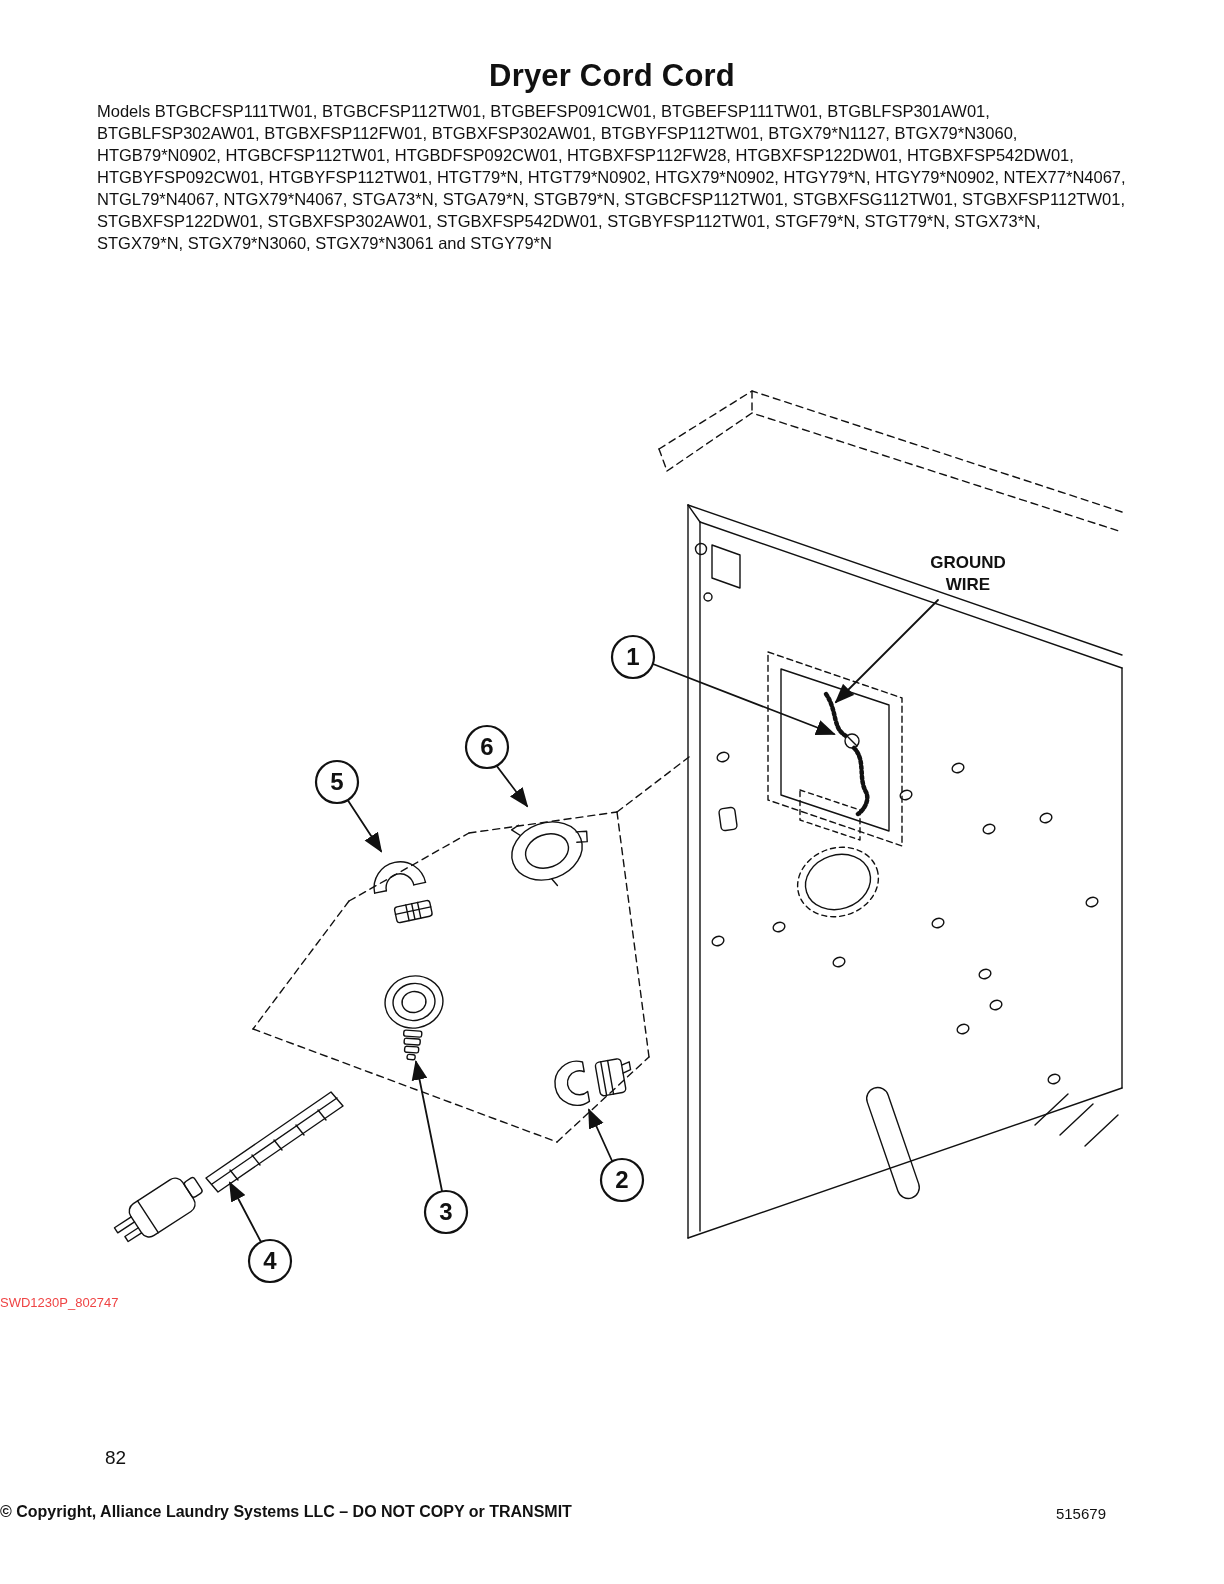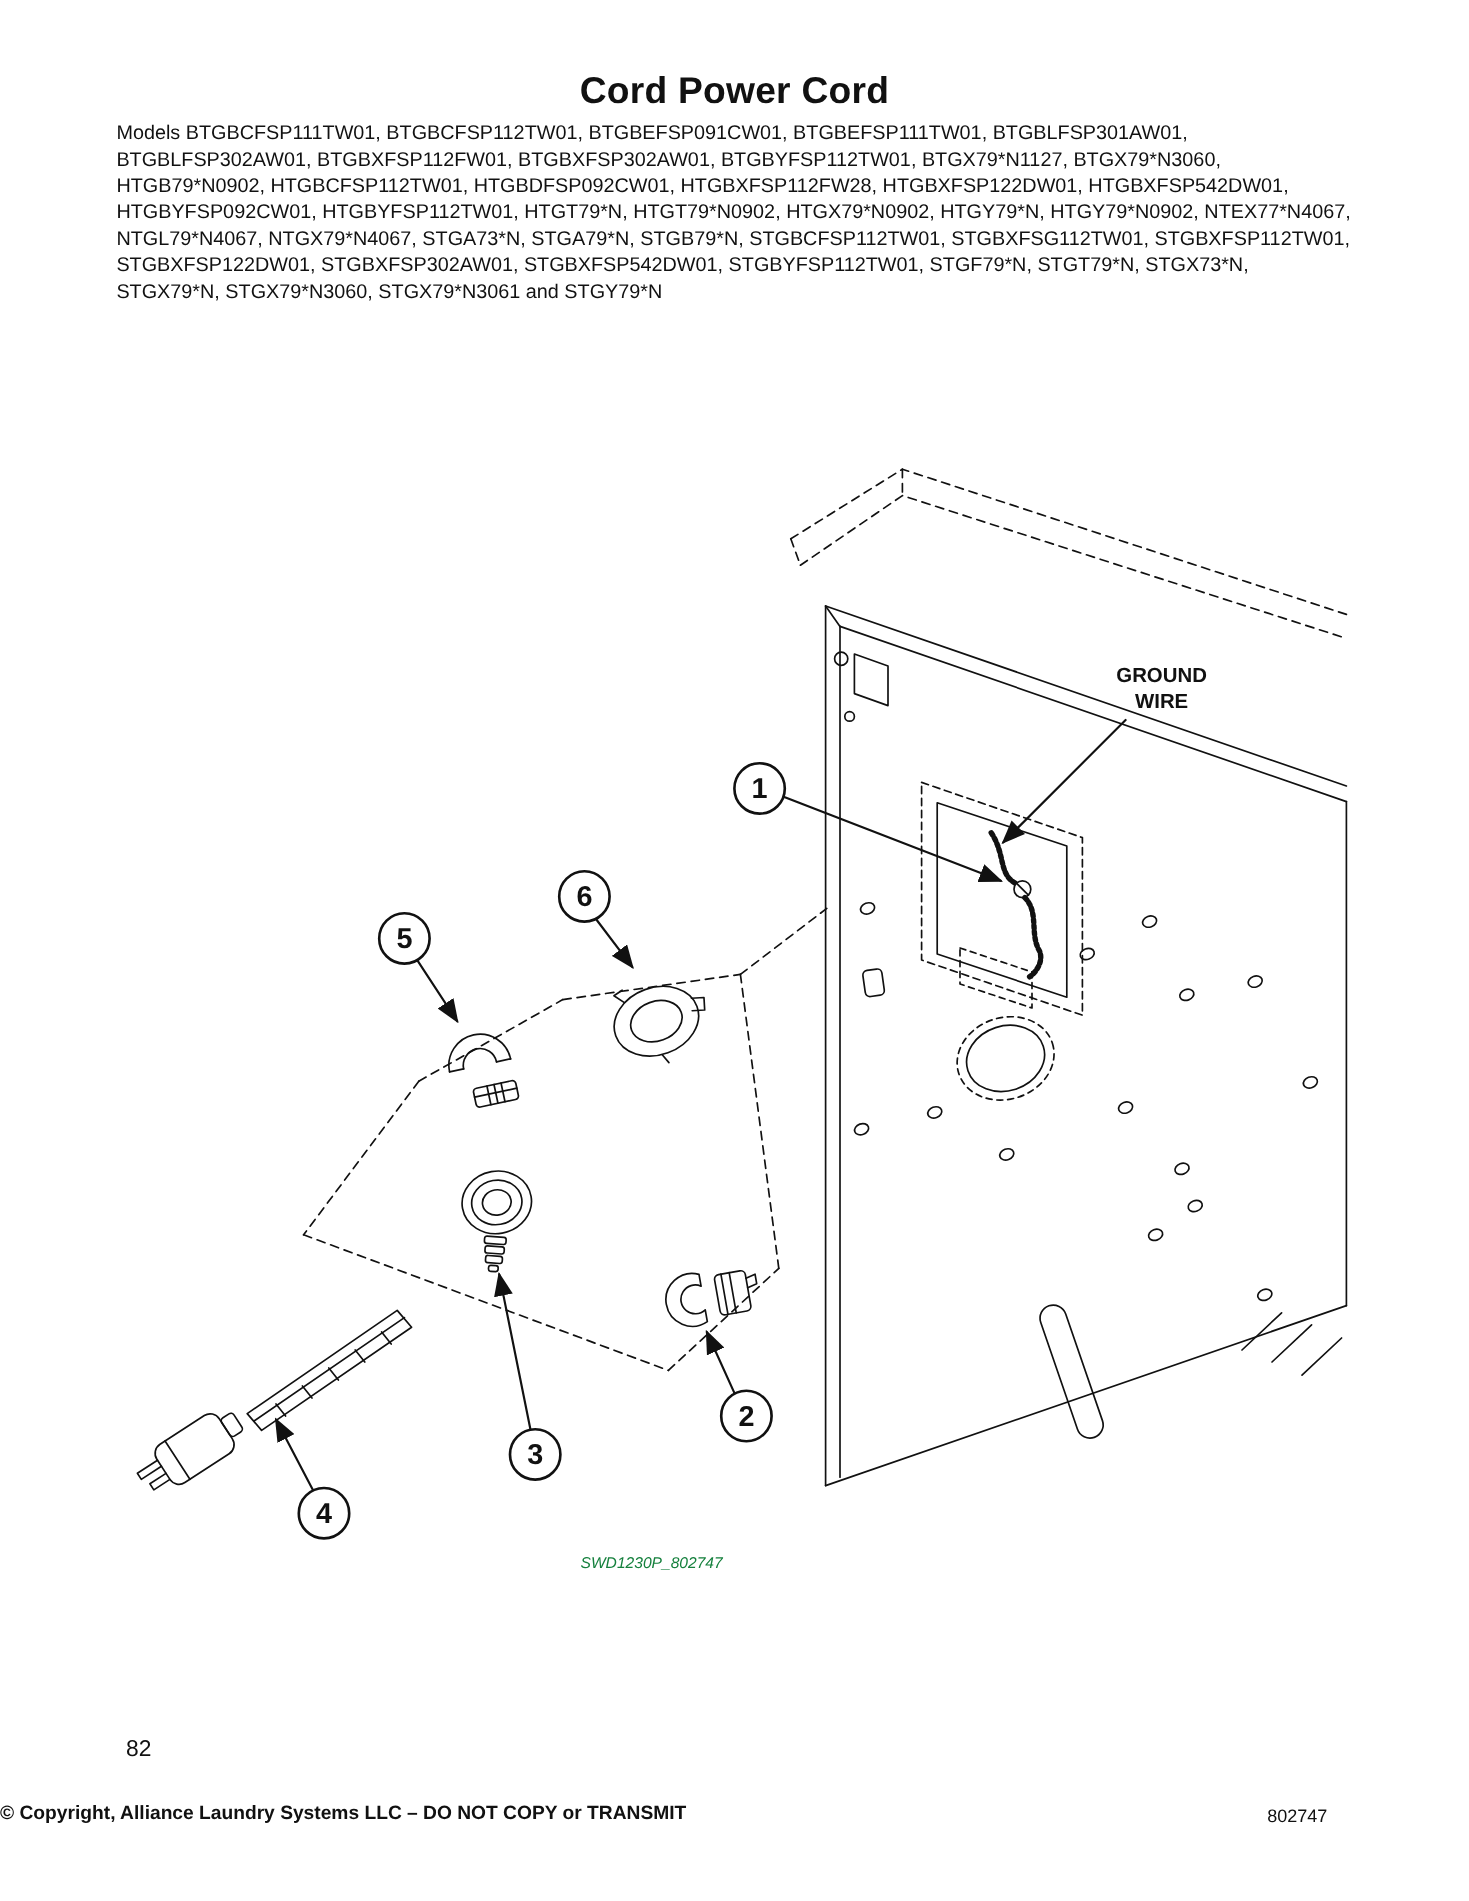--- a/index.html
+++ b/index.html
@@ -24,35 +24,35 @@
   svg text.callout-num {
     font-family: "Liberation Sans", sans-serif;
     font-size: 24px; font-weight: bold; fill: #111;
   }
   svg text.gw-label {
     font-family: "Liberation Sans", sans-serif;
     font-size: 17px; font-weight: bold; fill: #111;
   }
   .figcode {
     position: absolute; top: 1295px; left: 0; width: 1086px;
-    text-align: center; font-size: 13px; color: #15803d; font-style: italic;
+    text-align: left; font-size: 13px; color: #ef4444;
   }
   .pageno { position: absolute; left: 105px; top: 1447px; font-size: 19px; }
   .copyright {
     position: absolute; left: 0; top: 1503px; width: 100%;
     font-size: 16px; font-weight: bold;
   }
   .docno { position: absolute; right: 118px; top: 1505px; font-size: 15px; }
 </style>
 </head>
 <body>
 
 <div class="page">
 
-  <h1 class="title">Cord Power Cord</h1>
+  <h1 class="title">Dryer Cord Cord</h1>
 
   <p class="models">Models BTGBCFSP111TW01, BTGBCFSP112TW01, BTGBEFSP091CW01, BTGBEFSP111TW01, BTGBLFSP301AW01, BTGBLFSP302AW01, BTGBXFSP112FW01, BTGBXFSP302AW01, BTGBYFSP112TW01, BTGX79*N1127, BTGX79*N3060, HTGB79*N0902, HTGBCFSP112TW01, HTGBDFSP092CW01, HTGBXFSP112FW28, HTGBXFSP122DW01, HTGBXFSP542DW01, HTGBYFSP092CW01, HTGBYFSP112TW01, HTGT79*N, HTGT79*N0902, HTGX79*N0902, HTGY79*N, HTGY79*N0902, NTEX77*N4067, NTGL79*N4067, NTGX79*N4067, STGA73*N, STGA79*N, STGB79*N, STGBCFSP112TW01, STGBXFSG112TW01, STGBXFSP112TW01, STGBXFSP122DW01, STGBXFSP302AW01, STGBXFSP542DW01, STGBYFSP112TW01, STGF79*N, STGT79*N, STGX73*N, STGX79*N, STGX79*N3060, STGX79*N3061 and STGY79*N</p>
 
   <div class="figure-wrap">
     <svg width="1224" height="950" viewBox="0 370 1224 950">
       <defs>
         <marker id="arrow" viewBox="0 0 10 8" refX="9" refY="4" markerWidth="11" markerHeight="9" orient="auto-start-reverse">
           <path d="M0,0 L10,4 L0,8 Z" fill="#111"></path>
         </marker>
       </defs>
@@ -214,15 +214,15 @@
         <text class="gw-label" x="968" y="568">GROUND</text>
         <text class="gw-label" x="968" y="590">WIRE</text>
       </g>
     </svg>
   </div>
 
   <div class="figcode">SWD1230P_802747</div>
 
   <div class="pageno">82</div>
   <div class="copyright">© Copyright, Alliance Laundry Systems LLC – DO NOT COPY or TRANSMIT</div>
-  <div class="docno">802747</div>
+  <div class="docno">515679</div>
 
 </div>
 
 </body></html>

